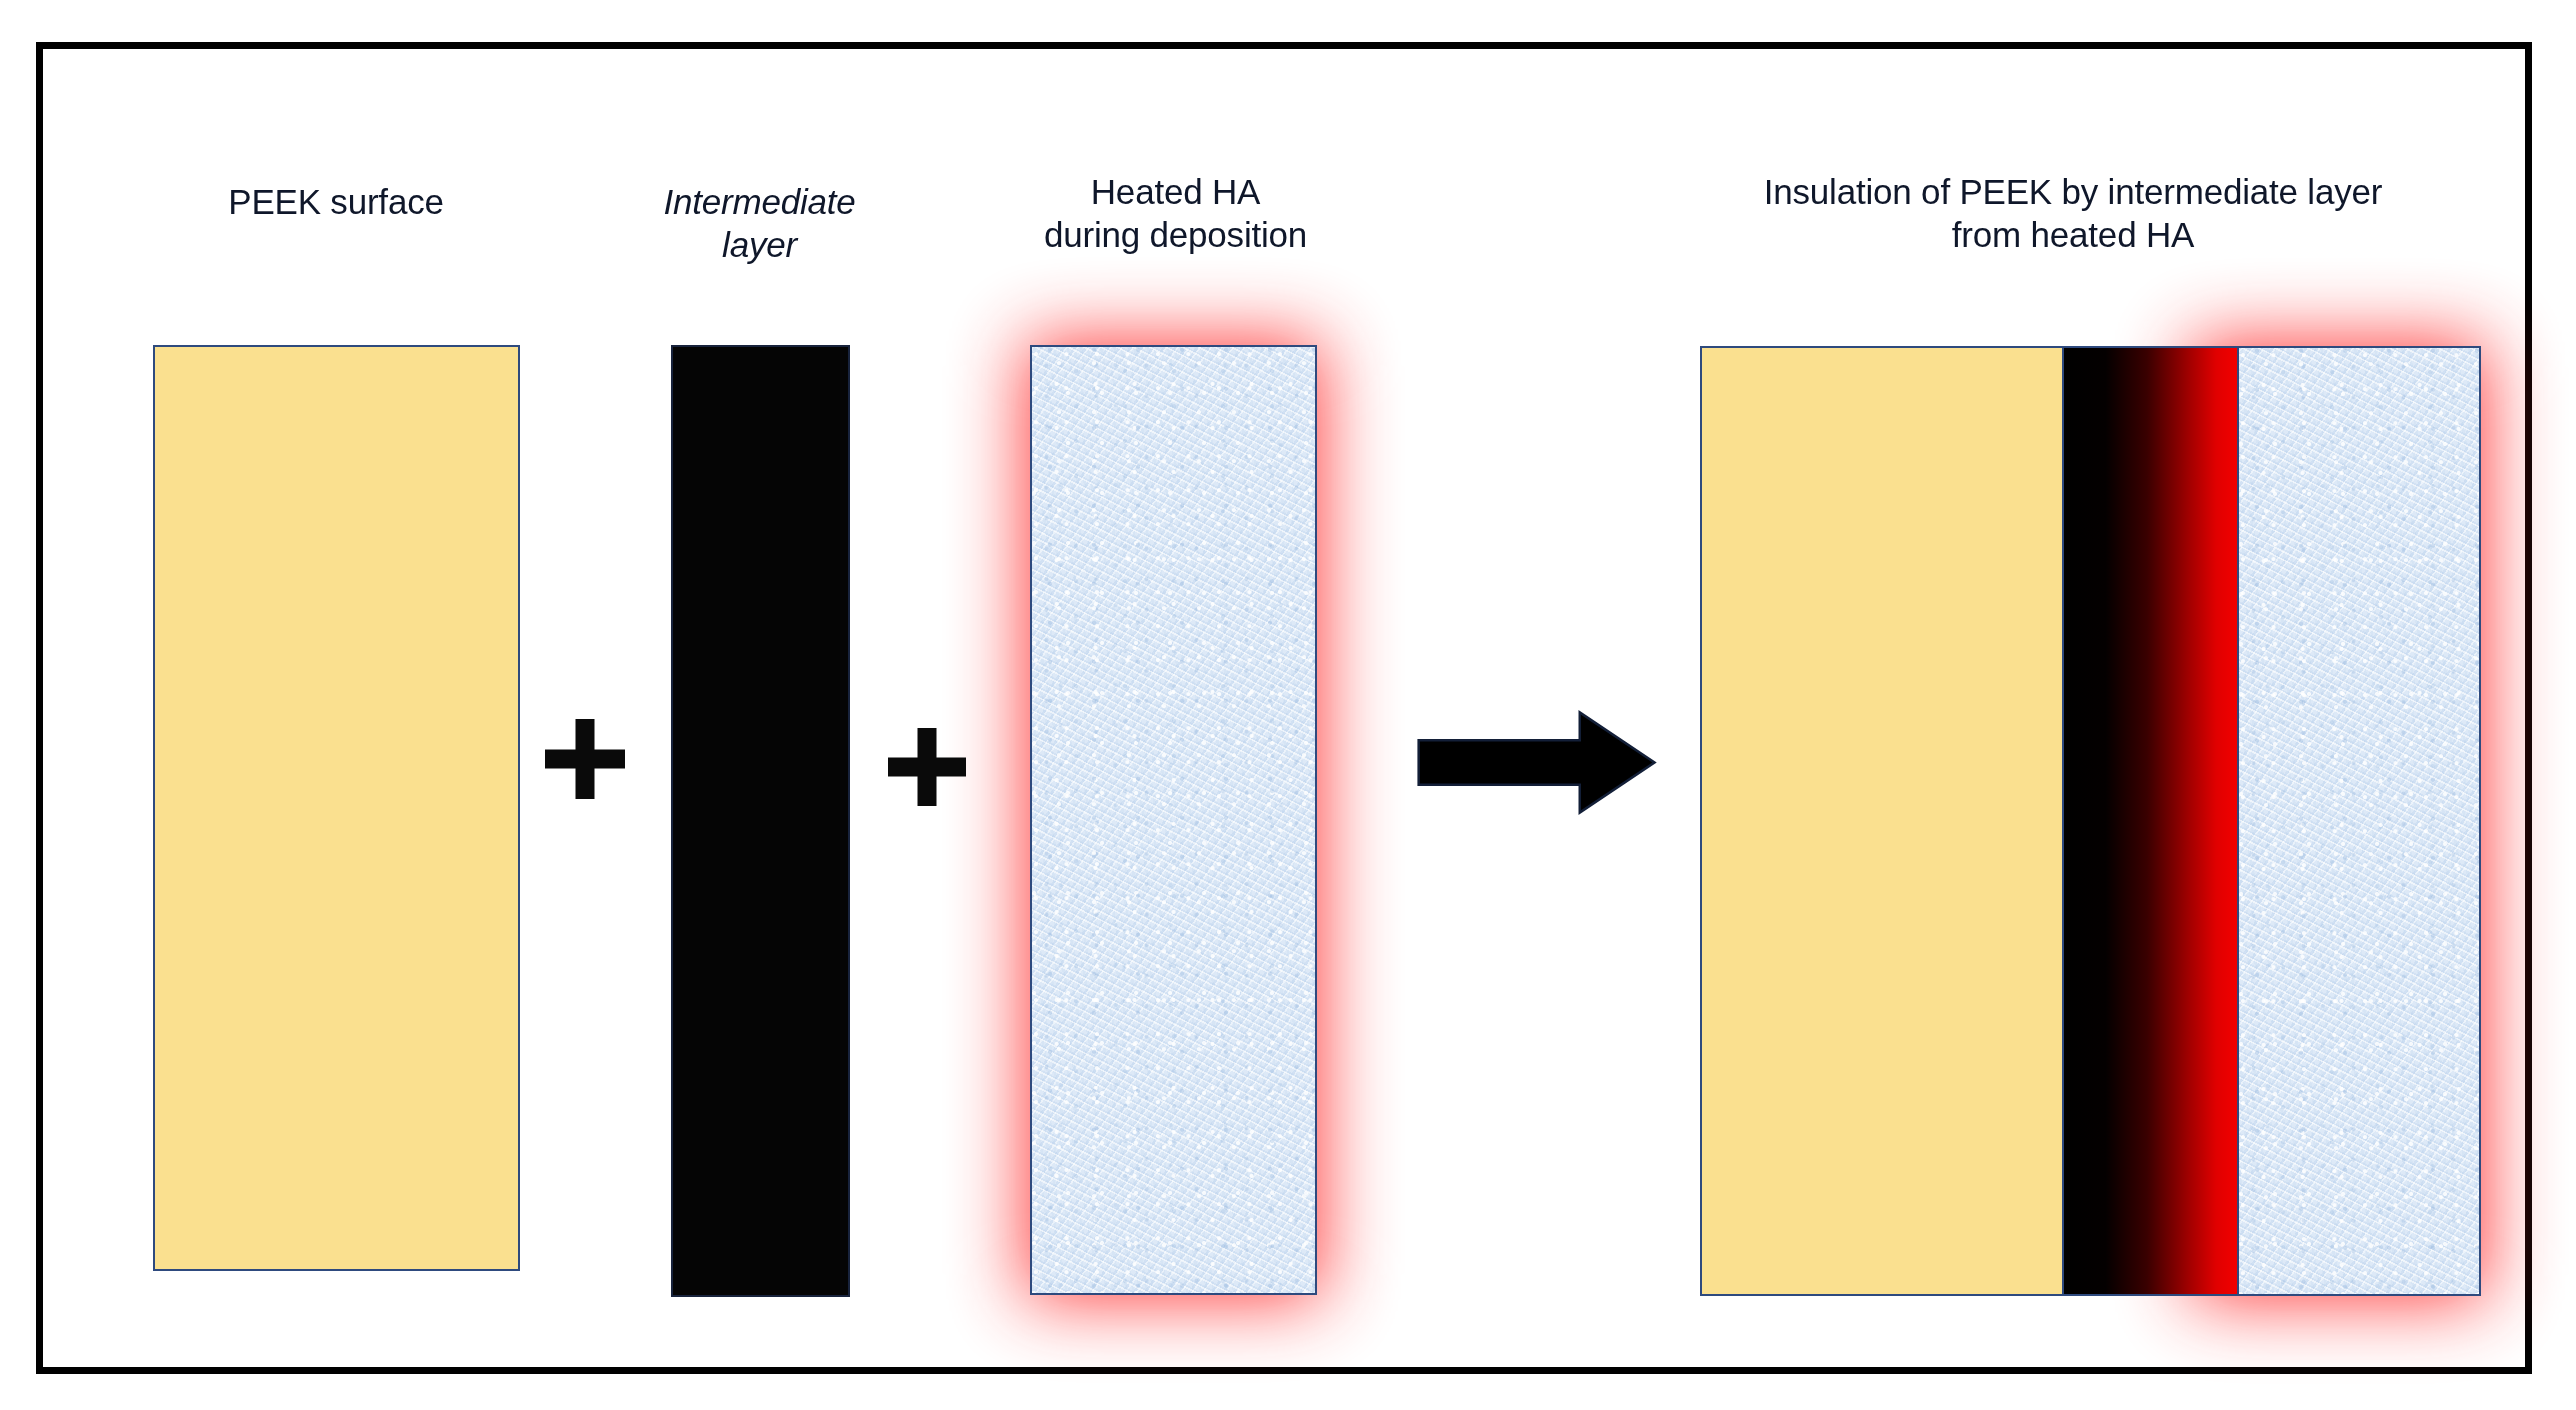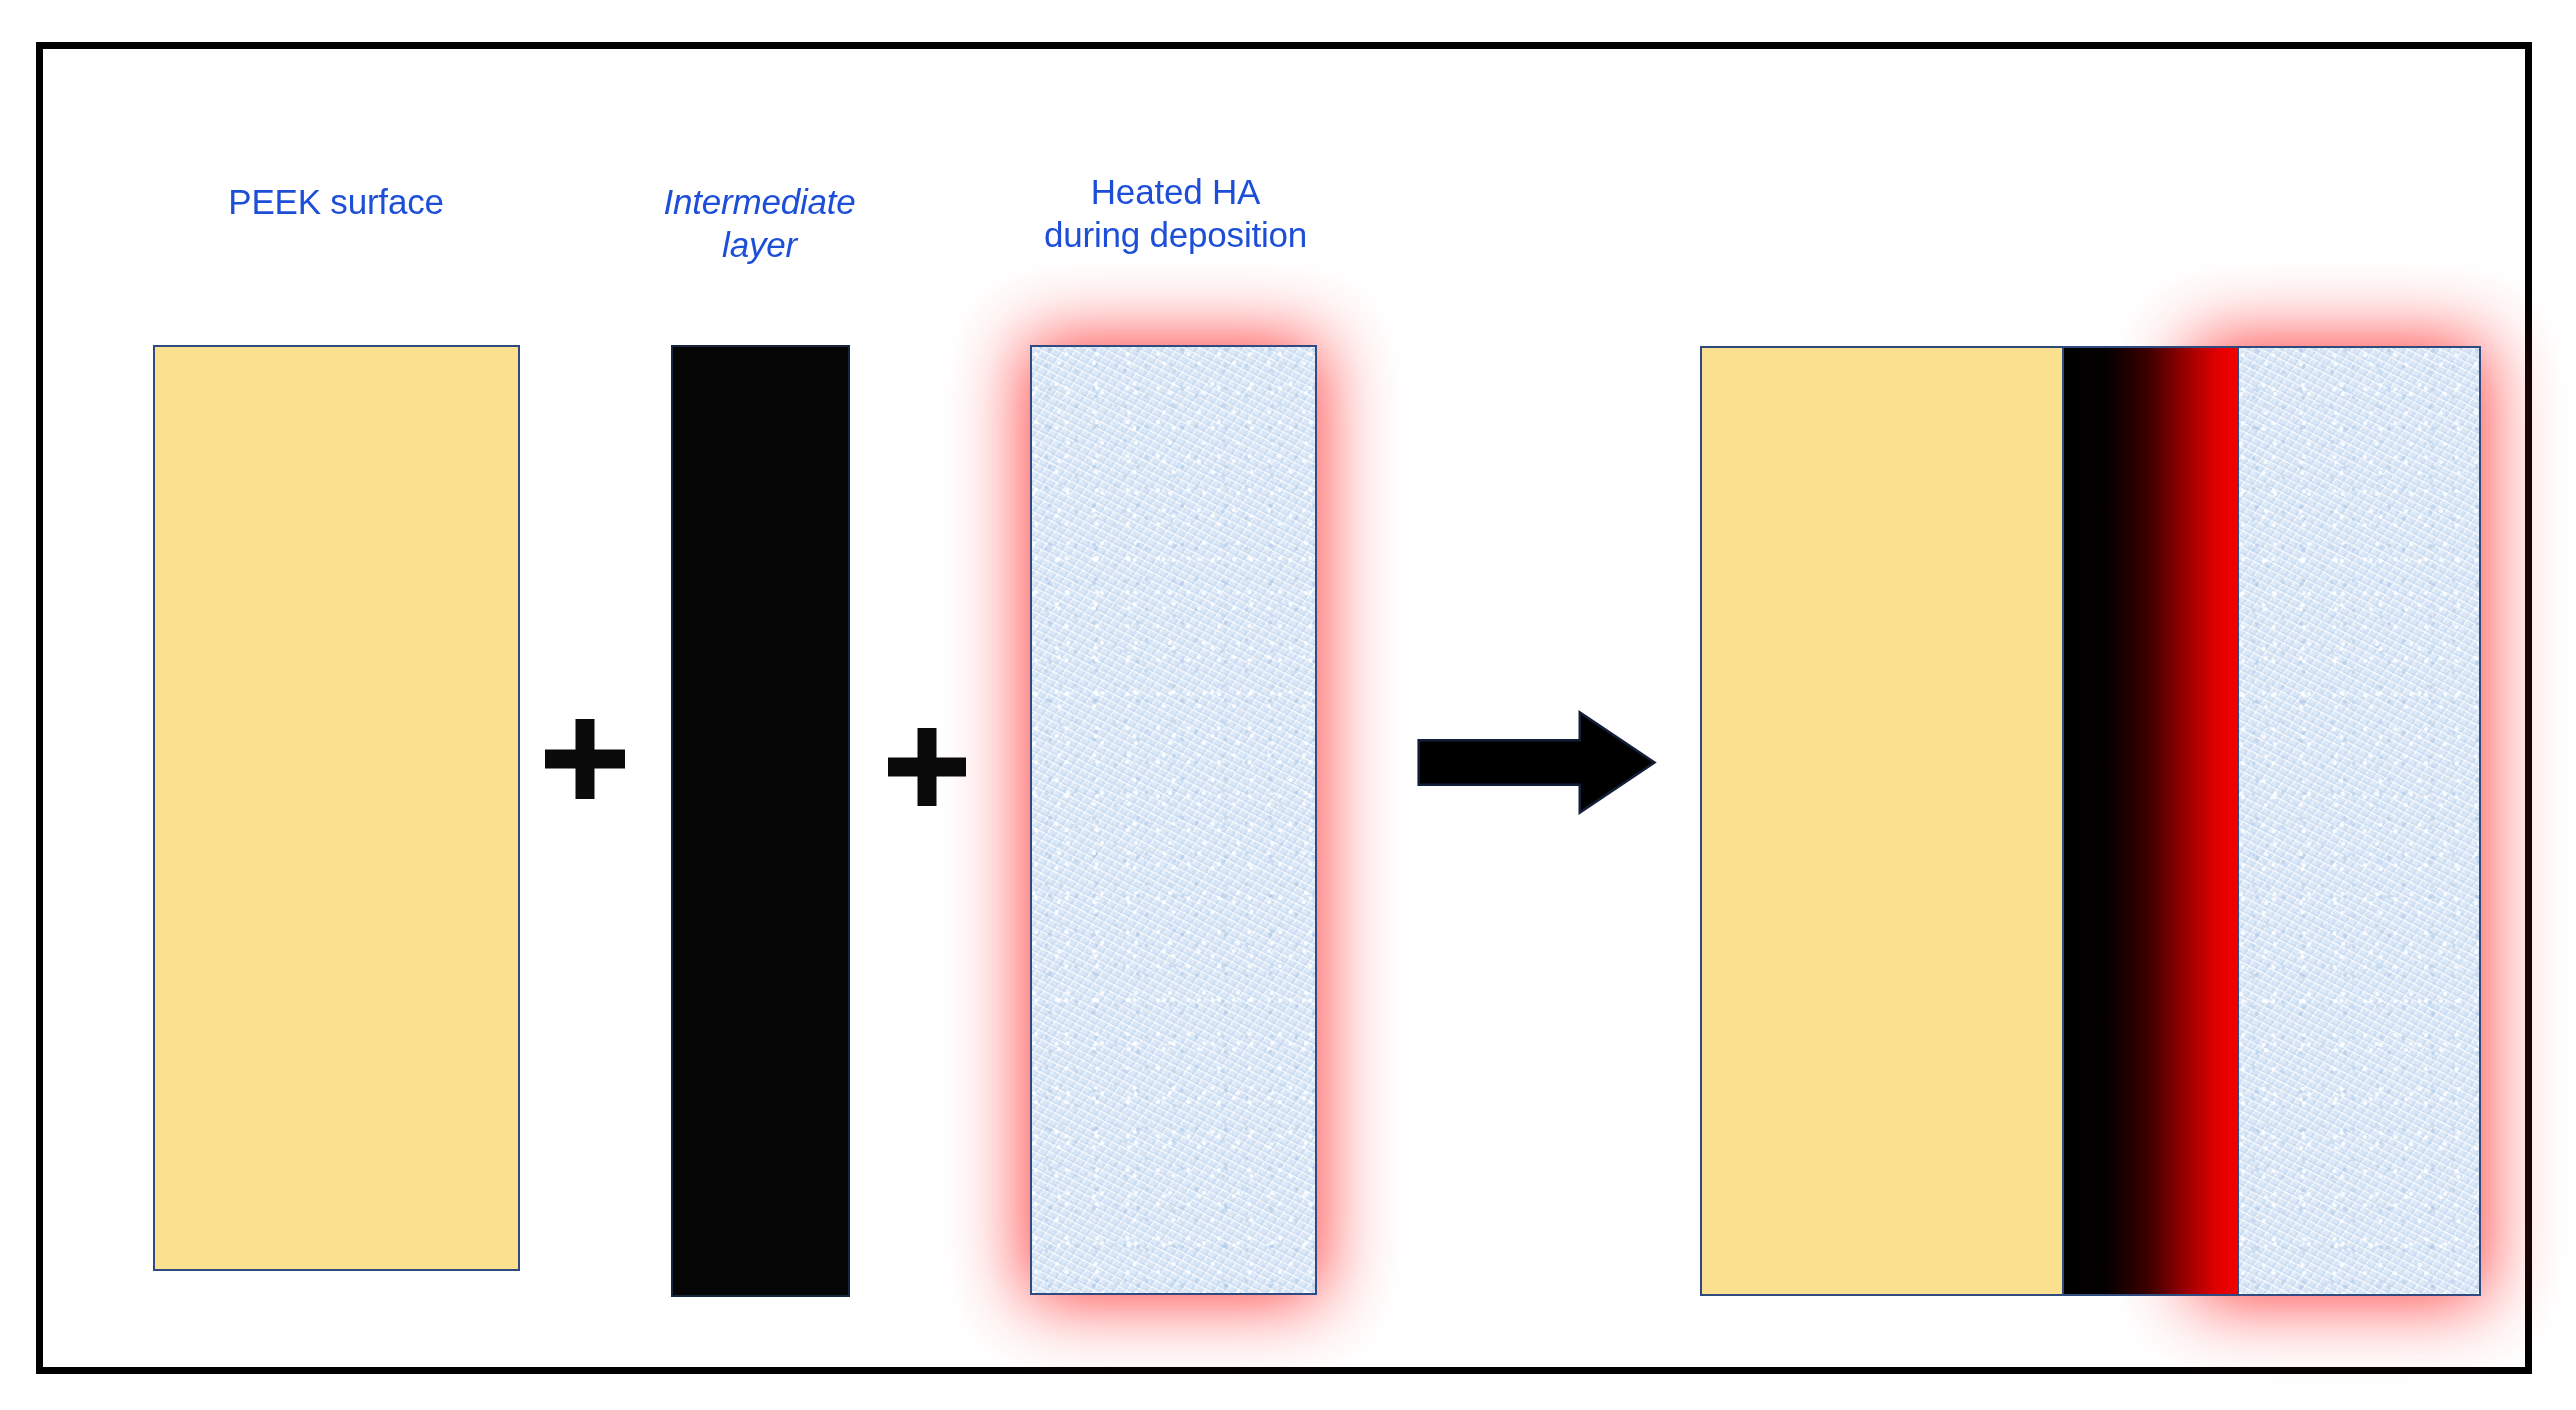--- a/index.html
+++ b/index.html
@@ -29,21 +29,21 @@
     height: 1332px;
     box-sizing: border-box;
     border: 7.4px solid #000000;
     background: #ffffff;
   }
 
   
   .caption {
     position: absolute;
     text-align: center;
-    color: #1d4ed8;
+    color: #0f172a;
     font-size: 35px;
     line-height: 1.22;
     font-family: "Liberation Sans", sans-serif;
     white-space: pre-line;
     letter-spacing: -0.2px;
   }
   #label-peek      { left: 91px;  top: 132px; width: 404px; }
   #label-interm    { left: 527px;  top: 132px; width: 379px; font-style: italic; }
   #label-ha        { left: 939px; top: 122px; width: 387px; }
   #label-result    { left: 1573px; top: 122px; width: 914px; }
@@ -229,20 +229,22 @@
   <div id="figure-frame">
 
     <div class="caption" id="label-peek">PEEK surface</div>
 
     <div class="caption" id="label-interm">Intermediate
 layer</div>
 
     <div class="caption" id="label-ha">Heated HA
 during deposition</div>
 
+    <div class="caption" id="label-result">Insulation of PEEK by intermediate layer
+from heated HA</div>
 
     <div class="slab" id="slab-peek"></div>
 
     <div class="plus" id="plus-1"></div>
 
     <div class="slab" id="slab-intermediate"></div>
 
     <div class="plus" id="plus-2"></div>
 
     <div class="glow-wrap" id="glow-ha">

